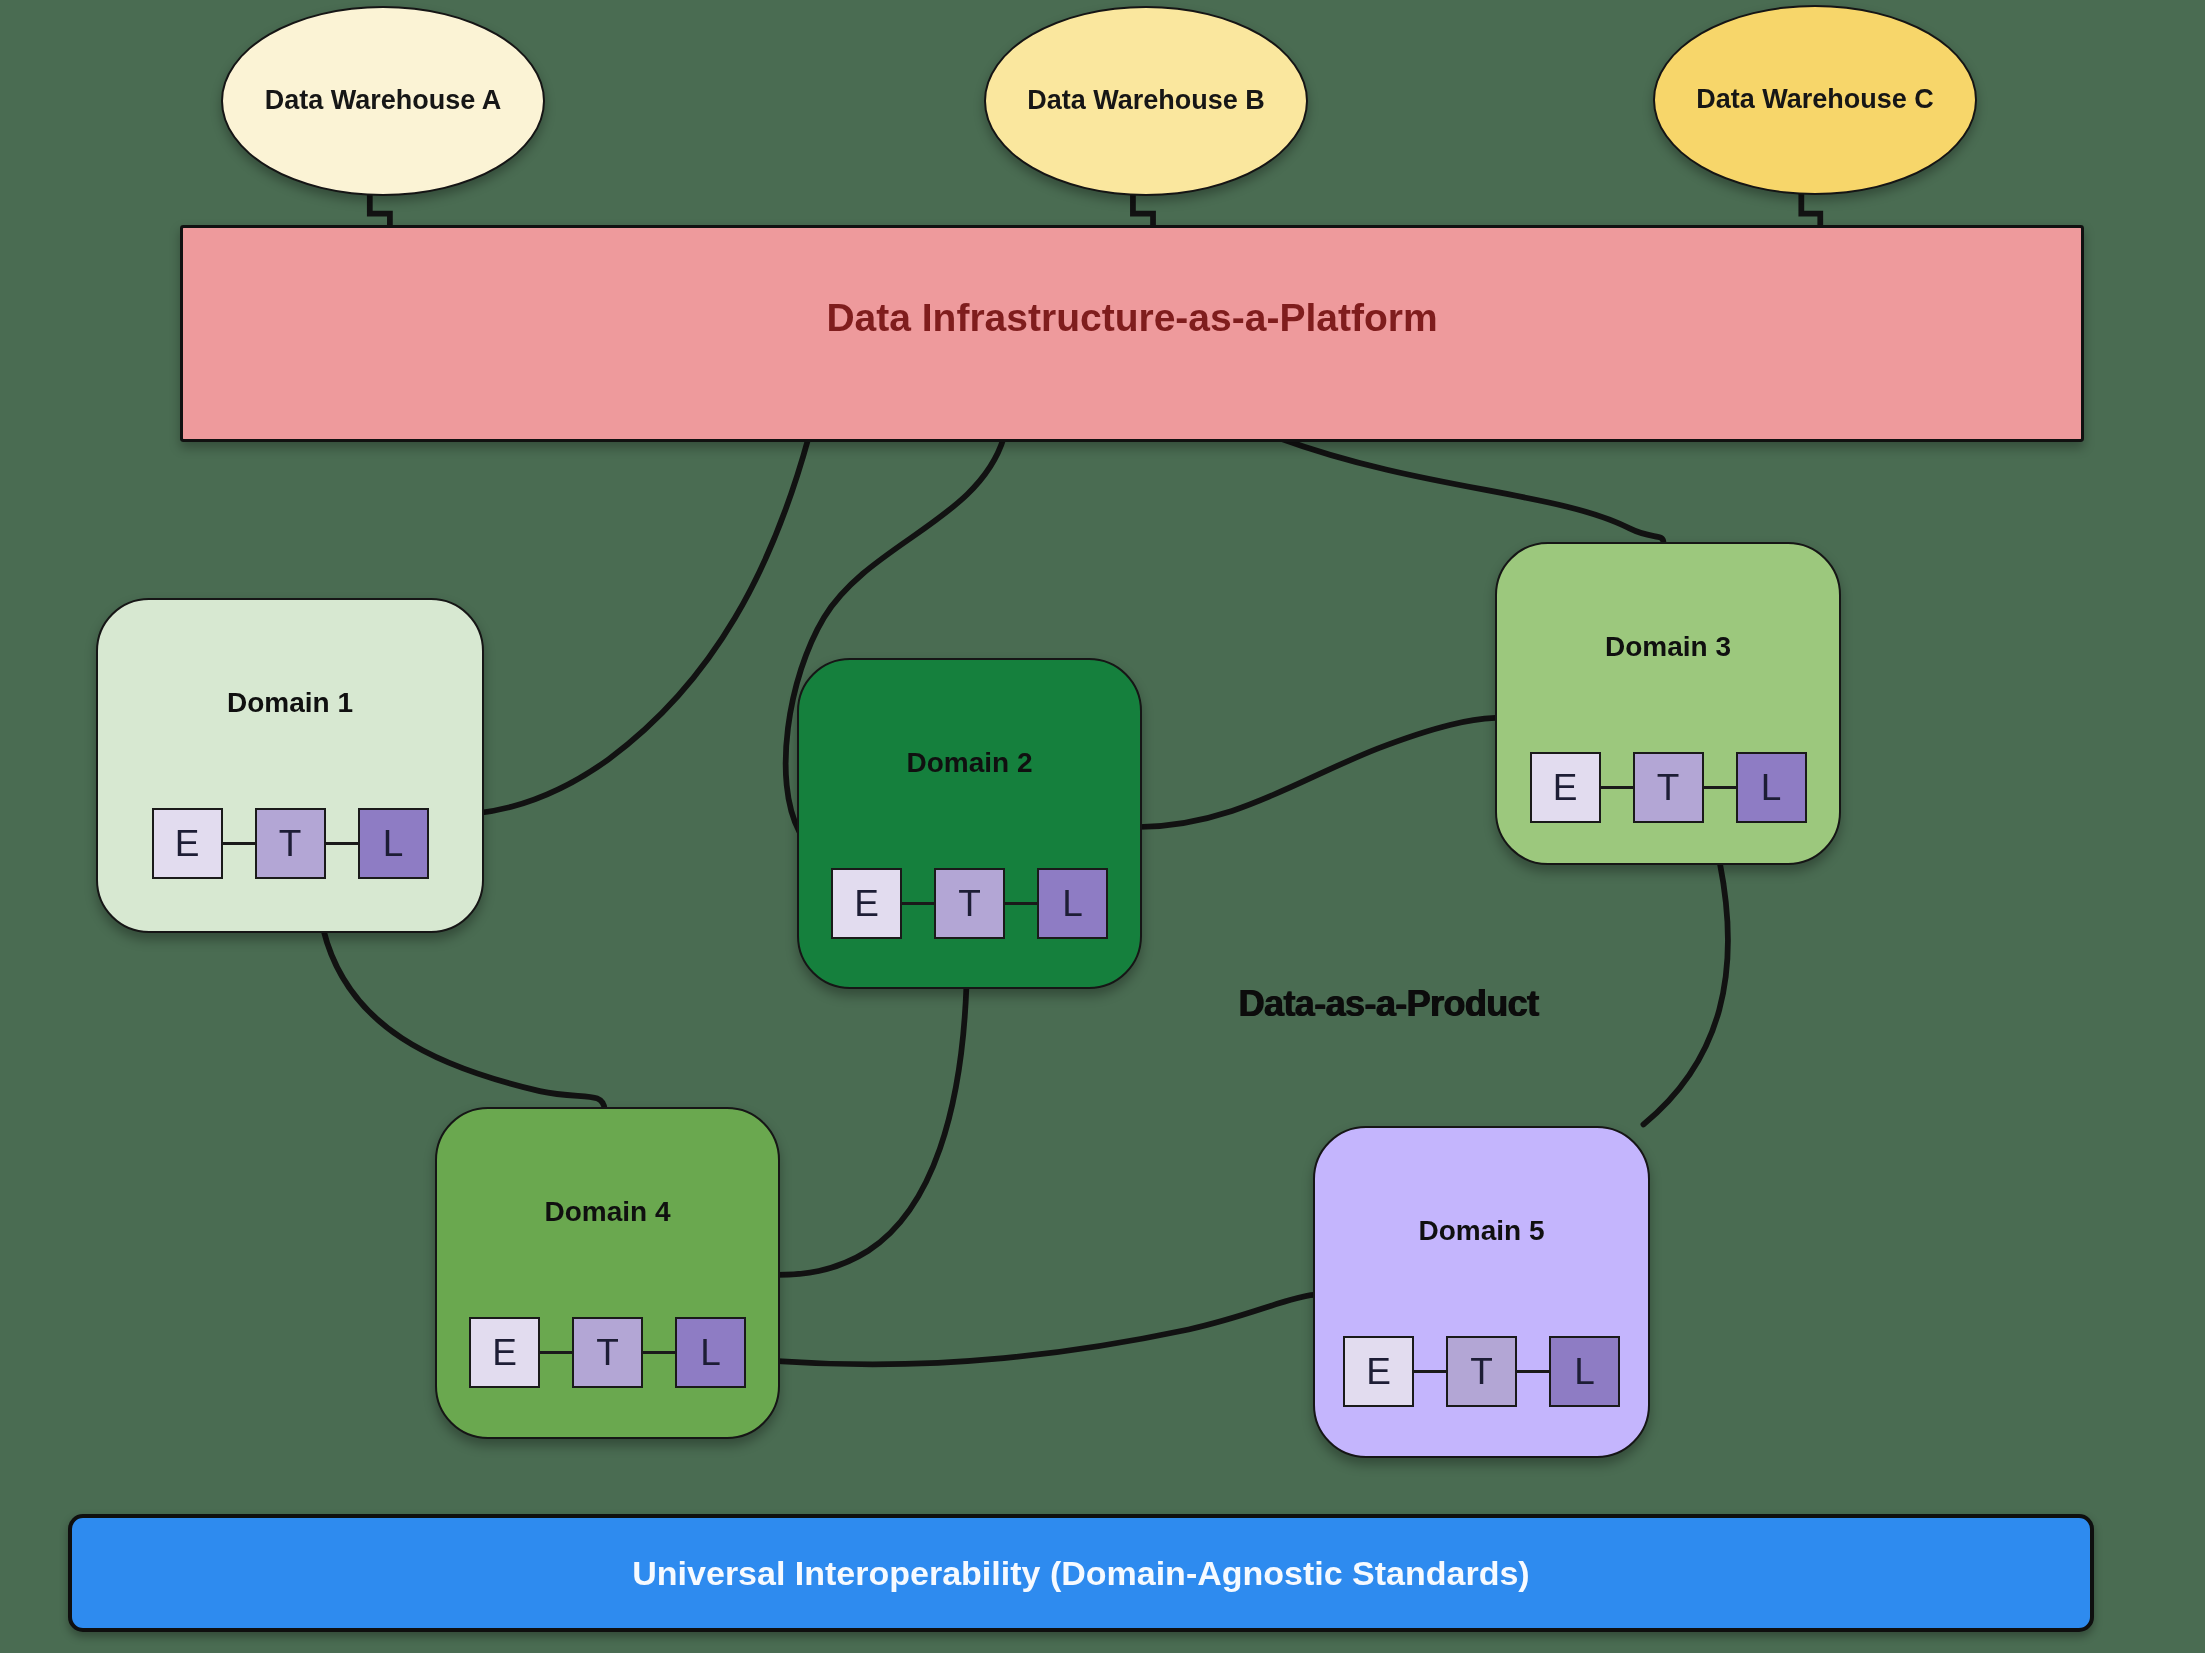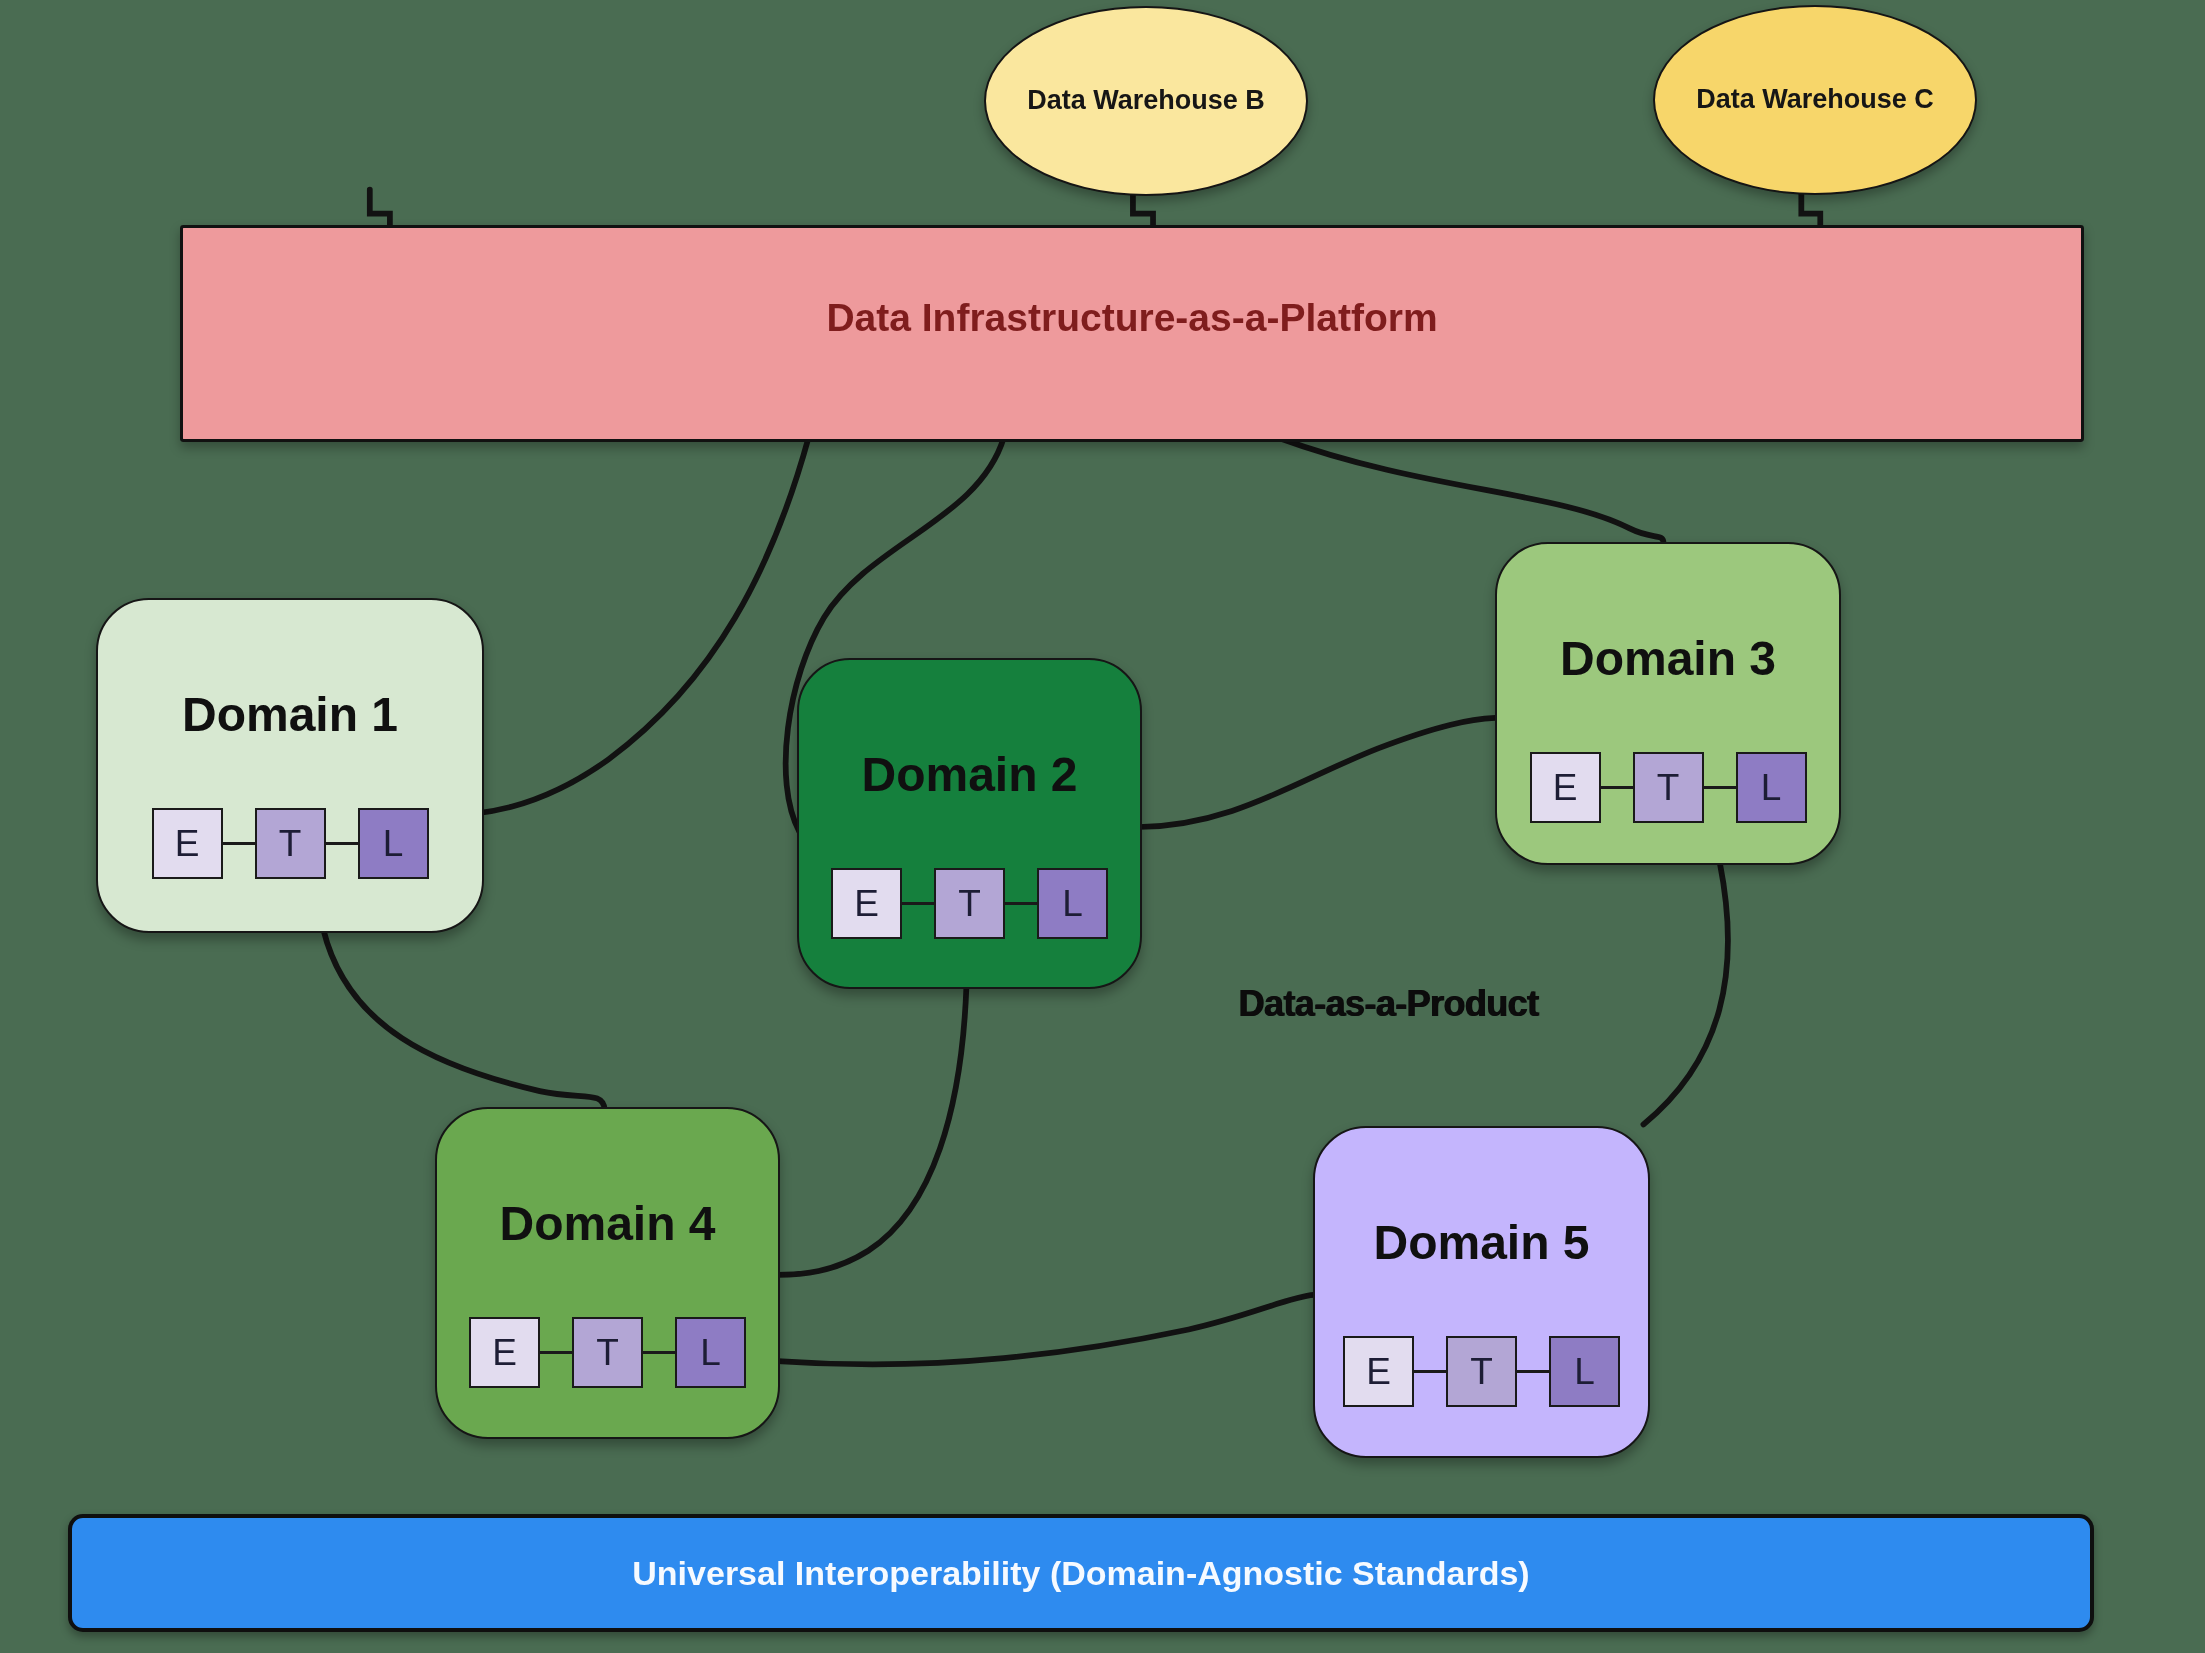--- a/index.html
+++ b/index.html
@@ -32,21 +32,21 @@
   }
   .platform .lbl{font-size:39px;font-weight:bold;color:#7f1d1d;transform:translateY(-16px);}
 
   .domain{
     position:absolute;
     border:2.3px solid #161616;border-radius:53px;
     box-shadow:0 6.9px 11.5px rgba(0,0,0,0.30);
   }
   .domain .dlabel{
     position:absolute;top:87px;left:0;width:100%;
-    text-align:center;font-size:48px;font-weight:bold;color:#101010;
+    text-align:center;font-size:28px;font-weight:bold;color:#101010;
   }
   .d1{left:96px;top:598px;width:340px;height:331px;background:#D7E8D1;padding-left:44px;}
   .d2{left:797px;top:658px;width:341px;height:327px;background:#15803d;text-decoration:underline;}
   .d3{left:1495px;top:542px;width:342px;height:319px;background:#9CC87D;}
   .d4{left:435px;top:1107px;width:341px;height:328px;background:#6AA84F;}
   .d5{left:1313px;top:1126px;width:333px;height:328px;background:#c4b5fd;}
 
   .etl-row{
     position:absolute;top:208px;left:0;right:0;
     display:flex;align-items:center;justify-content:center;
@@ -91,20 +91,23 @@
     <path d="M1748,762 C1705,905 1515,945 1435,1075 C1372,1180 1345,1360 1392,1448"></path>
     <path d="M2226,762 C2480,855 2710,855 2838,920 C2878,940 2896,928 2897,945"></path>
 
     <path d="M1984,1440 C2150,1437 2255,1360 2400,1303 C2505,1263 2560,1252 2604,1250"></path>
     <path d="M563,1618 C605,1790 760,1858 940,1900 C1012,1916 1050,1898 1053,1932"></path>
     <path d="M1683,1718 C1675,1930 1625,2105 1512,2178 C1452,2216 1395,2220 1354,2220"></path>
     <path d="M1354,2370 C1640,2390 1880,2355 2070,2315 C2175,2292 2245,2258 2288,2255"></path>
     <path d="M2995,1502 C3032,1690 3000,1845 2862,1958"></path>
   </svg>
 
+  <div class="ellipse ellipse-a">
+    <span class="lbl">Data Warehouse A</span>
+  </div>
   <div class="ellipse ellipse-c">
     <span class="lbl">Data Warehouse C</span>
   </div>
   <div class="ellipse ellipse-b">
     <span class="lbl">Data Warehouse B</span>
   </div>
 
   <div class="platform">
     <span class="lbl">Data Infrastructure-as-a-Platform</span>
   </div>

